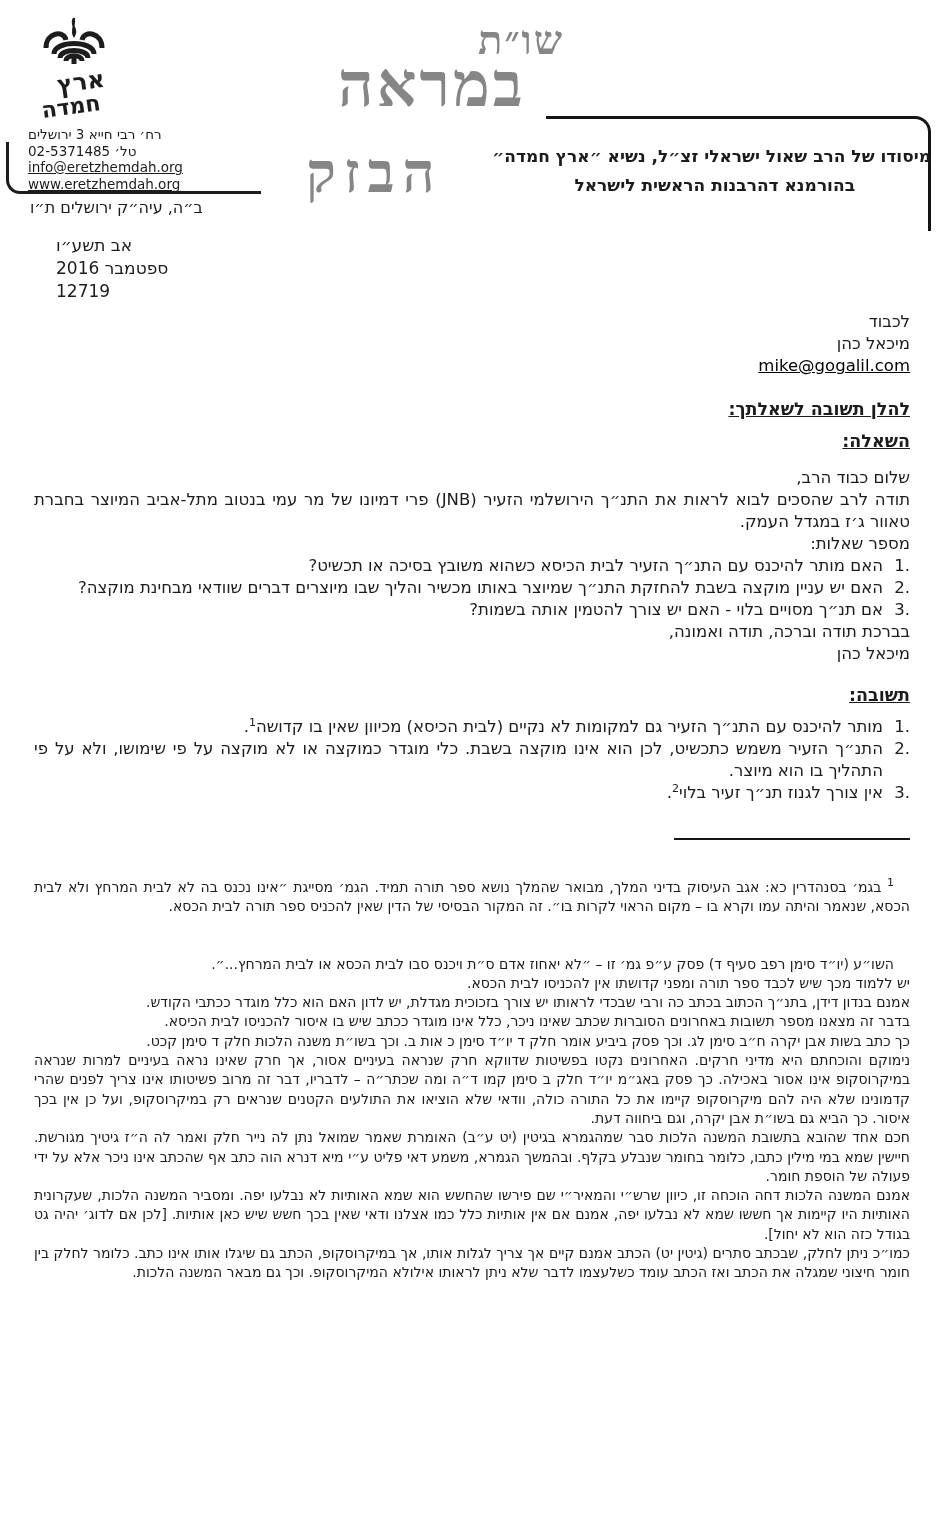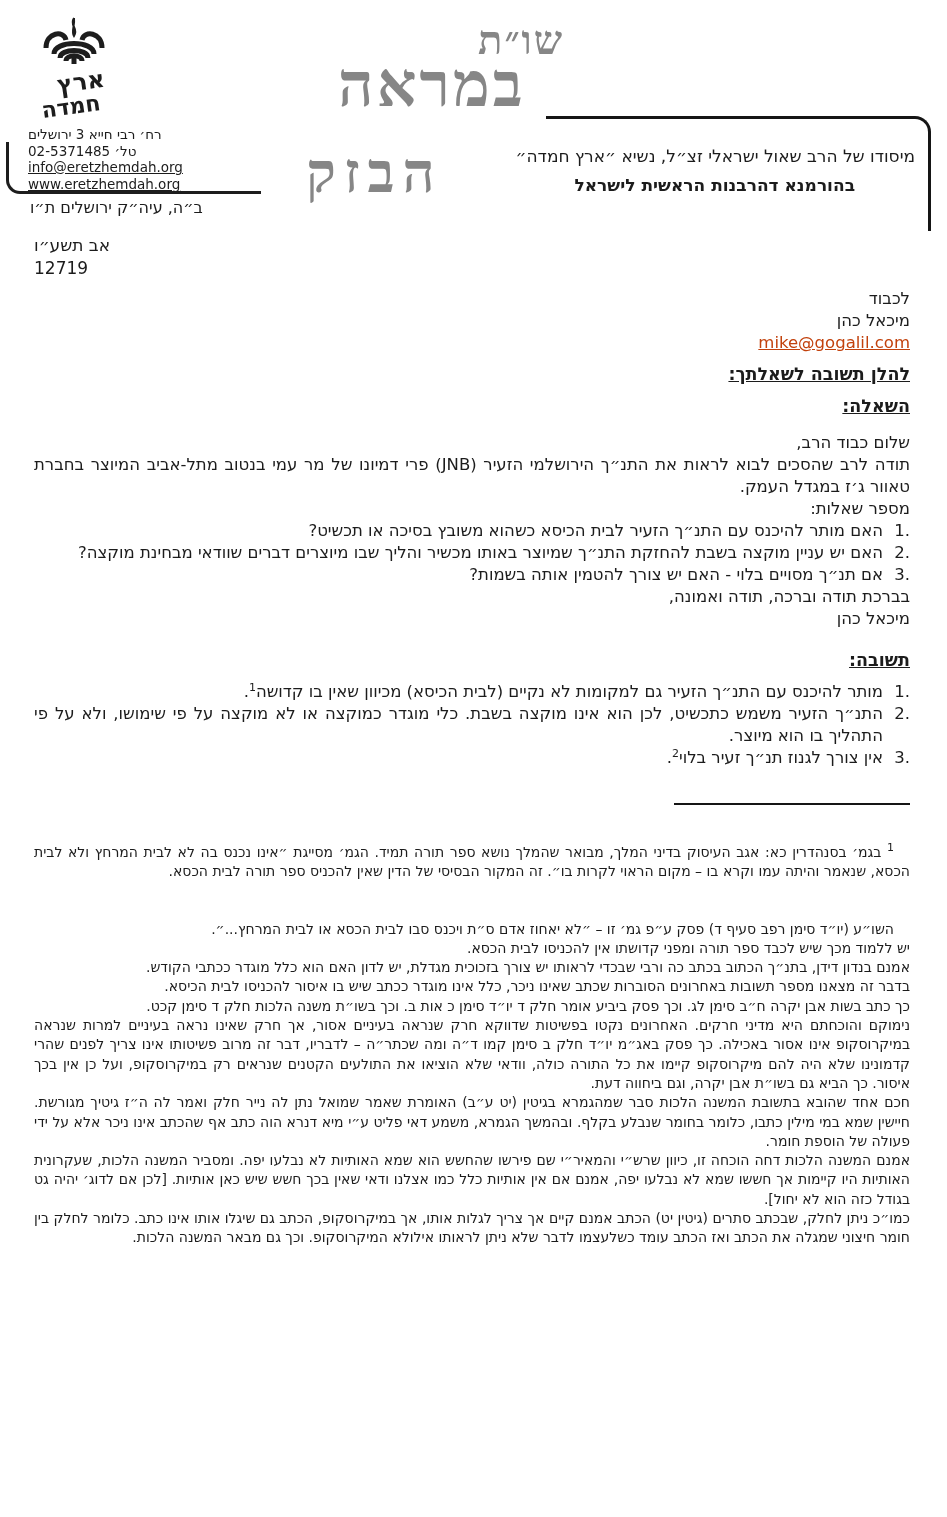--- a/index.html
+++ b/index.html
@@ -18,37 +18,37 @@
   .logo{position:absolute;left:24px;top:14px;width:100px;height:112px;}
   .big-title{position:absolute;color:#868686;font-weight:bold;font-family:"DejaVu Serif","Liberation Serif",serif;line-height:1;}
   .t-shut{left:478px;top:20px;font-size:40px;letter-spacing:2px;}
   .t-bemareh{left:338px;top:54px;font-size:62px;letter-spacing:3px;}
   .t-habazak{left:306px;top:144px;font-size:56px;letter-spacing:8px;}
   .bracket-right{
     position:absolute;top:116px;left:546px;right:16px;height:112px;
     border-top:3px solid #151515;border-right:3px solid #151515;
     border-top-right-radius:16px;
   }
-  .subtitle1{position:absolute;top:146px;right:32px;font-size:17px;font-weight:normal;white-space:nowrap;}
+  .subtitle1{position:absolute;top:146px;right:16px;font-size:17px;font-weight:bold;white-space:nowrap;}
   .subtitle2{position:absolute;top:175px;right:92px;font-size:17px;font-weight:bold;white-space:nowrap;text-align:center;}
   .contact-bracket{
     position:absolute;left:6px;top:142px;width:252px;height:49px;
     border-left:3px solid #1d1d1d;border-bottom:3px solid #1d1d1d;
     border-bottom-left-radius:14px;
   }
   .contact-text{position:absolute;left:28px;top:126px;font-size:13.5px;line-height:16.5px;direction:rtl;text-align:left;}
   .contact-text .lnk{text-decoration:underline;color:#1c1c1c;display:block;direction:ltr;}
   .bh-line{position:absolute;left:30px;top:198px;font-size:16px;}
   
   .main{position:relative;padding:0 37px 0 34px;font-size:16.5px;line-height:22px;}
-  .date-block{direction:rtl;text-align:left;font-size:17px;line-height:23px;margin-top:2px;}
+  .date-block{direction:rtl;text-align:left;font-size:17px;line-height:23px;margin-top:2px;margin-left:22px;}
   .recipient{text-align:right;margin-top:8px;line-height:22px;}
-  .recipient .lnk{color:#c2410c;direction:ltr;display:inline-block;}
+  .recipient .lnk{color:#000000;direction:ltr;display:inline-block;}
   .h-u{font-weight:bold;text-decoration:underline;font-size:17.5px;line-height:24px;}
-  .h-reply{margin-top:8px;}
+  .h-reply{margin-top:20px;}
   .h-question{margin-top:8px;}
   .h-answer{margin-top:18px;}
   .greeting{margin-top:14px;}
   .para{text-align:justify;}
   .list{margin:0;}
   .list-item{display:flex;}
   .list-item .num{flex:0 0 22px;direction:ltr;text-align:right;padding-left:5px;}
   .list-item .txt{flex:1;text-align:justify;}
   .closing{}
   .fnref{font-size:11px;line-height:0;}
@@ -97,20 +97,21 @@
       <a class="lnk" href="#">info@eretzhemdah.org</a>
       <a class="lnk" href="#">www.eretzhemdah.org</a>
     </div>
     <div class="bh-line">ב״ה, עיה״ק ירושלים ת״ו</div>
   </div>
 
   <div class="main">
 
     <div class="date-block">
       <div>אב תשע״ו</div>
+      <div>ספטמבר 2016</div>
       <div>12719</div>
     </div>
 
     <div class="recipient">
       <div>לכבוד</div>
       <div>מיכאל כהן</div>
       <div><a class="lnk" href="#">mike@gogalil.com</a></div>
     </div>
 
     <div class="h-u h-reply">להלן תשובה לשאלתך:</div>

